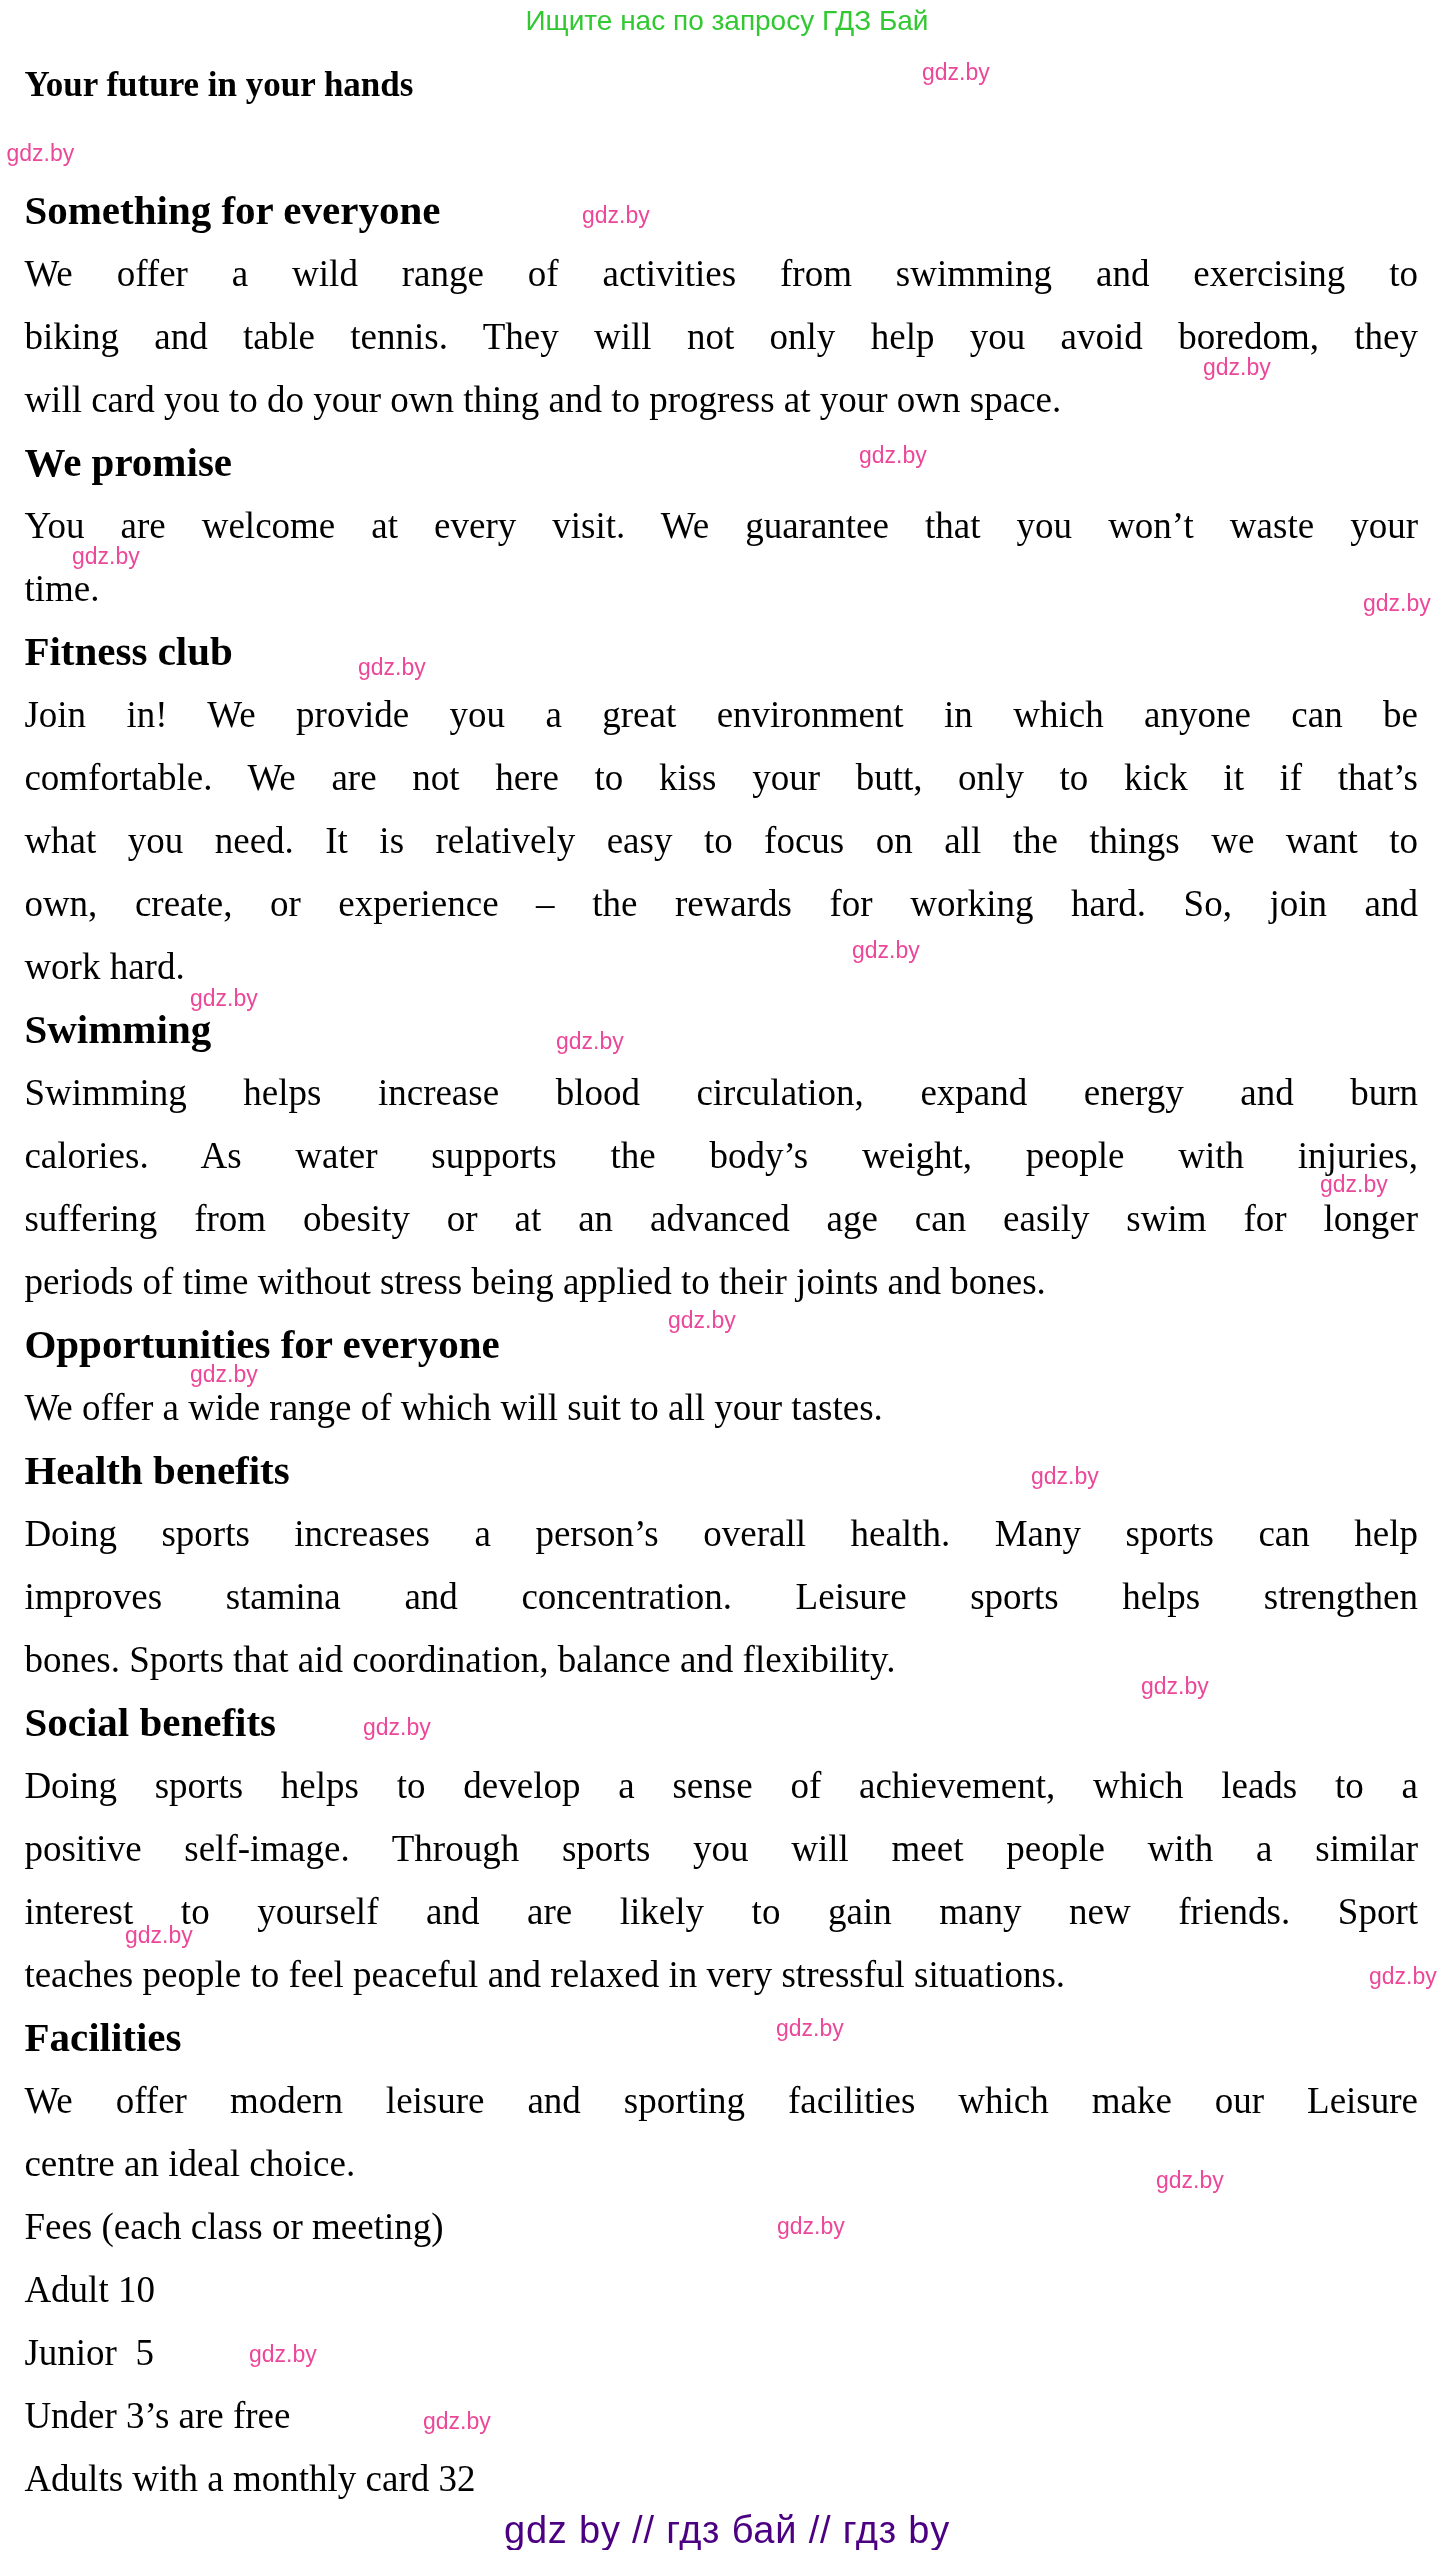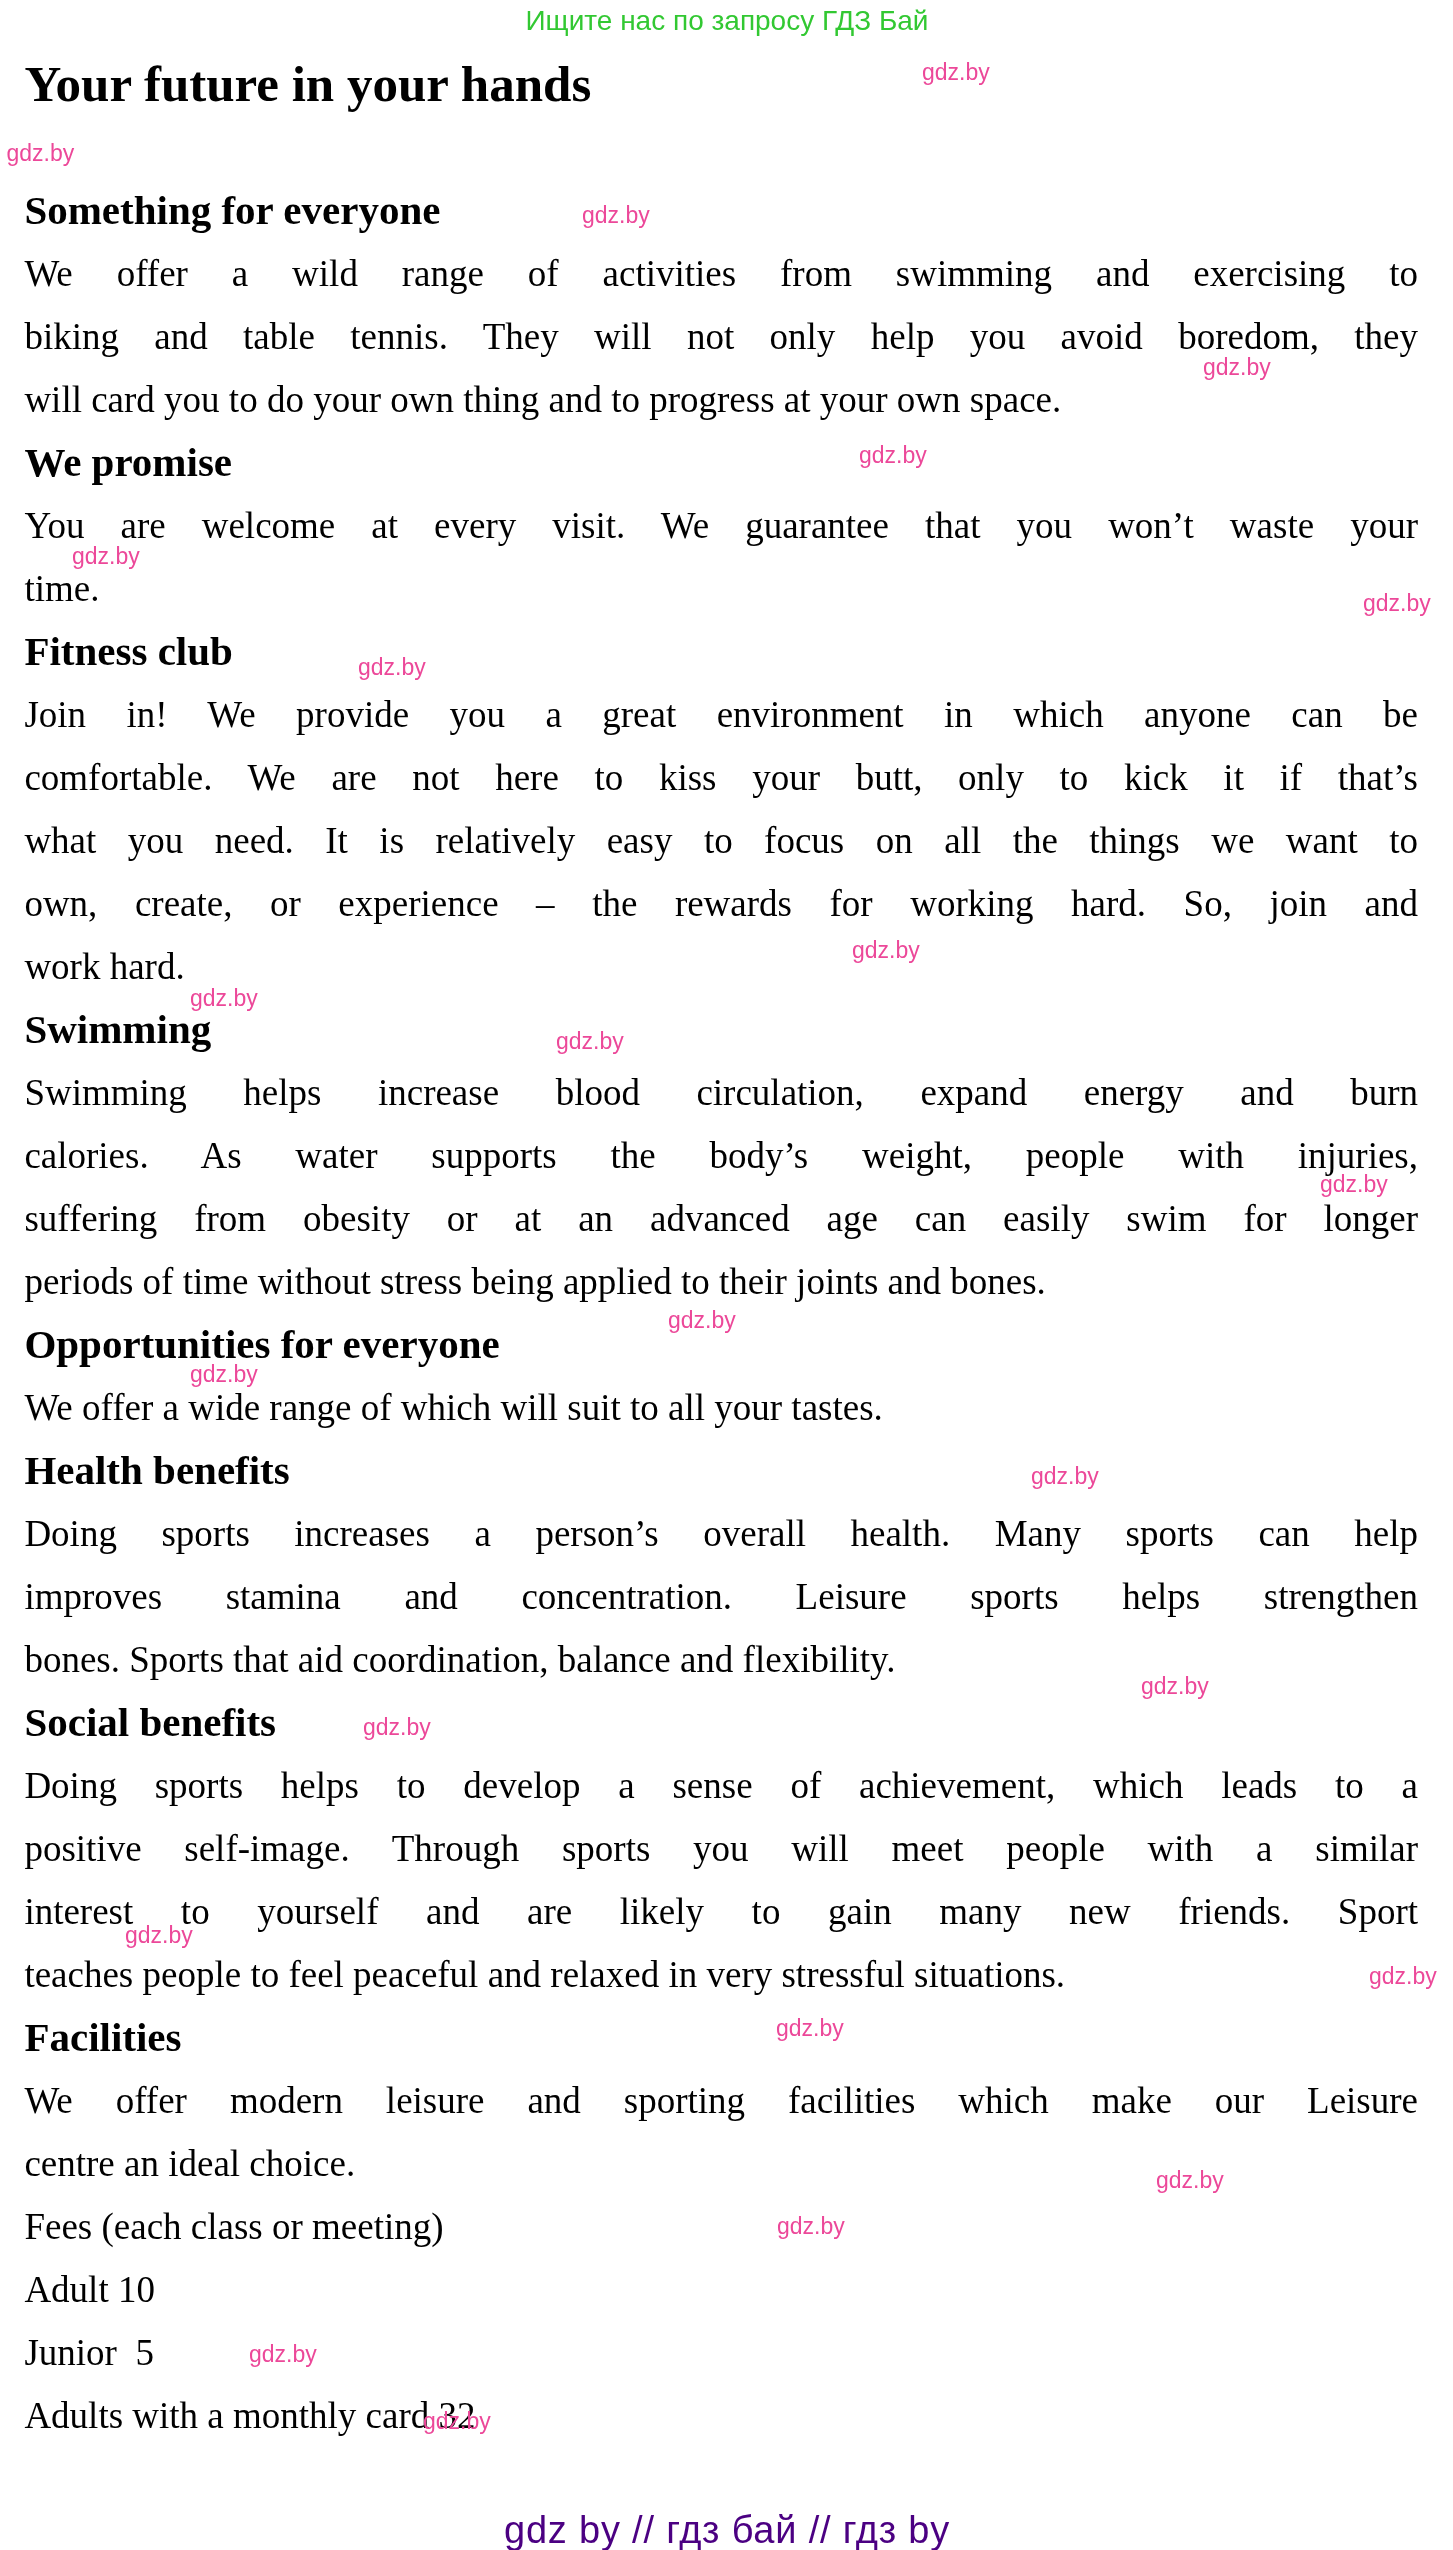--- a/index.html
+++ b/index.html
@@ -52,21 +52,21 @@
     text-align:justify;
     text-align-last:justify;
     white-space:normal;
   }
   .heading{
     font-weight:bold;
     font-size:41px;
   }
   .doc-title{
     font-weight:bold;
-    font-size:51px;
+    font-size:35px;
   }
   .fee-line{white-space:pre-wrap;}
   .spacer{height:63px;}
   .wm{
     position:absolute;
     font-family:"Liberation Sans", sans-serif;
     font-size:23px;
     color:#ec4899;
     white-space:nowrap;
   }
@@ -118,20 +118,21 @@
     <div class="jline">interest to yourself and are likely to gain many new friends. Sport</div>
     <div class="line">teaches people to feel peaceful and relaxed in very stressful situations.</div>
 
     <div class="line heading">Facilities</div>
     <div class="jline">We offer modern leisure and sporting facilities which make our Leisure</div>
     <div class="line">centre an ideal choice.</div>
 
     <div class="line fee-line">Fees (each class or meeting)</div>
     <div class="line fee-line">Adult 10</div>
     <div class="line fee-line">Junior  5</div>
+    <div class="line fee-line">Under 3’s are free</div>
     <div class="line fee-line">Adults with a monthly card 32</div>
   </div>
 
   <span class="wm" style="left:922px;top:59px;">gdz.by</span>
   <span class="wm" style="left:6.5px;top:140px;">gdz.by</span>
   <span class="wm" style="left:582px;top:202px;">gdz.by</span>
   <span class="wm" style="left:1203px;top:354px;">gdz.by</span>
   <span class="wm" style="left:859px;top:442px;">gdz.by</span>
   <span class="wm" style="left:72px;top:543px;">gdz.by</span>
   <span class="wm" style="left:1363px;top:590px;">gdz.by</span>

